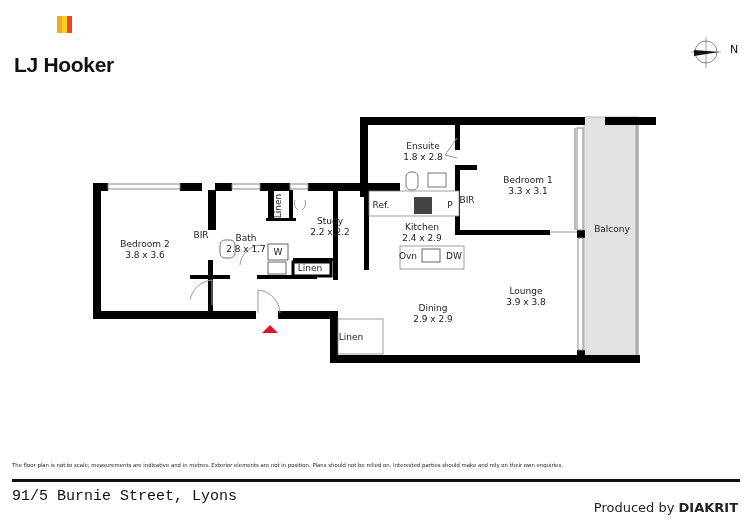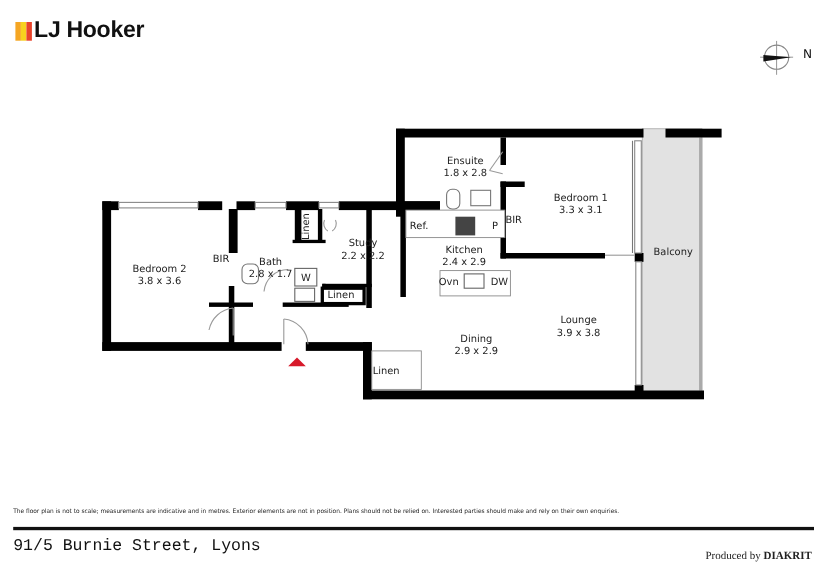--- a/index.html
+++ b/index.html
@@ -1,28 +1,28 @@
 <!DOCTYPE html>
 <html><head>
 <meta charset="utf-8">
 <style>
   html,body{margin:0;padding:0;background:#fff;}
   body{width:750px;height:530px;position:relative;overflow:hidden;font-family:"DejaVu Sans",sans-serif;color:#111;}
-  .logo{position:absolute;left:14px;top:16px;display:flex;align-items:center;gap:2px;}
+  .logo{position:absolute;left:14px;top:16px;display:flex;align-items:center;gap:20px;flex-direction:column;}
   .logo-mark{display:flex;height:17px;}
   .logo-mark span{display:block;width:5px;height:17px;}
   .logo-text{font-family:"Liberation Sans",sans-serif;font-size:21px;font-weight:bold;letter-spacing:-0.3px;color:#111;}
   .compass{position:absolute;left:690px;top:37px;}
   .compass-n{position:absolute;left:730px;top:43px;font-size:11px;}
   svg.plan{position:absolute;left:0;top:0;}
   .room-label{font-family:"DejaVu Sans",sans-serif;font-size:9px;fill:#222;text-anchor:middle;}
   .disclaimer{position:absolute;left:12px;top:462px;font-size:5.5px;color:#222;font-family:"DejaVu Sans",sans-serif;white-space:nowrap;transform:scaleX(0.97);transform-origin:left;}
   .rule{position:absolute;left:12px;top:479px;width:728px;height:3px;background:#111;}
   .address{position:absolute;left:12px;top:488px;font-size:15px;font-family:Liberation Mono, monospace;color:#111;}
-  .produced{position:absolute;right:12px;top:500px;font-size:10px;color:#222;font-family:Liberation Serif, serif;}
+  .produced{position:absolute;right:12px;top:500px;font-size:13px;color:#222;}
   .produced b{font-weight:bold;}
 </style>
 </head>
 <body>
 
 <div class="logo">
   <div class="logo-mark">
     <span style="background:#f5a623"></span>
       <span style="background:#f7d11e"></span>
       <span style="background:#e8432b"></span>

